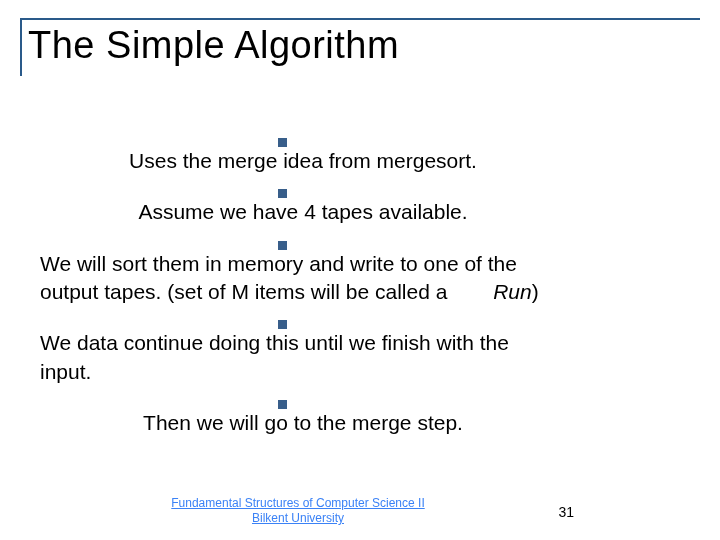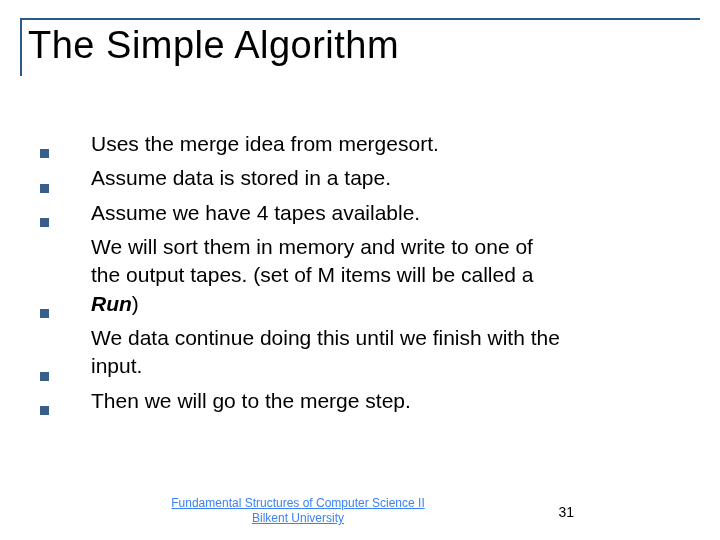--- a/index.html
+++ b/index.html
@@ -44,40 +44,42 @@
     letter-spacing: 0.5px;
   }
   .body {
     position: absolute;
     left: 40px;
     top: 130px;
     right: 30px;
   }
   .item {
     display: flex;
-    align-items: flex-end;
+    align-items: center;
     margin-bottom: 6px;
     line-height: 1.35;
+    flex-direction: column;
   }
   .bullet {
     width: 9px;
     height: 9px;
     background: #385e8a;
     margin-top: 8px;
     margin-right: 42px;
     flex: 0 0 auto;
   }
   .text {
     font-size: 21px;
     color: #000;
     flex: 1 1 auto;
   }
   .run-word {
-    font-weight: bold;
+    font-weight: normal;
     font-style: italic;
+    margin-left: 40px;
   }
   .footer-left {
     position: absolute;
     left: 22px;
     bottom: 20px;
     font-size: 12px;
     color: #000;
   }
   .footer-center {
     position: absolute;
@@ -108,24 +110,20 @@
 
   <div class="title">The Simple Algorithm</div>
 
   <div class="body" id="body">
       <div class="item">
         <div class="bullet"></div>
         <div class="text">Uses the merge idea from mergesort.</div>
       </div>
       <div class="item">
         <div class="bullet"></div>
-        <div class="text">Assume data is stored in a tape.</div>
-      </div>
-      <div class="item">
-        <div class="bullet"></div>
         <div class="text">Assume we have 4 tapes available.</div>
       </div>
       <div class="item">
         <div class="bullet"></div>
         <div class="text">We will sort them in memory and write to one of the output tapes. (set of M items will be called a <span class="run-word">Run</span>)</div>
       </div>
       <div class="item">
         <div class="bullet"></div>
         <div class="text">We data continue doing this until we finish with the input.</div>
       </div>

